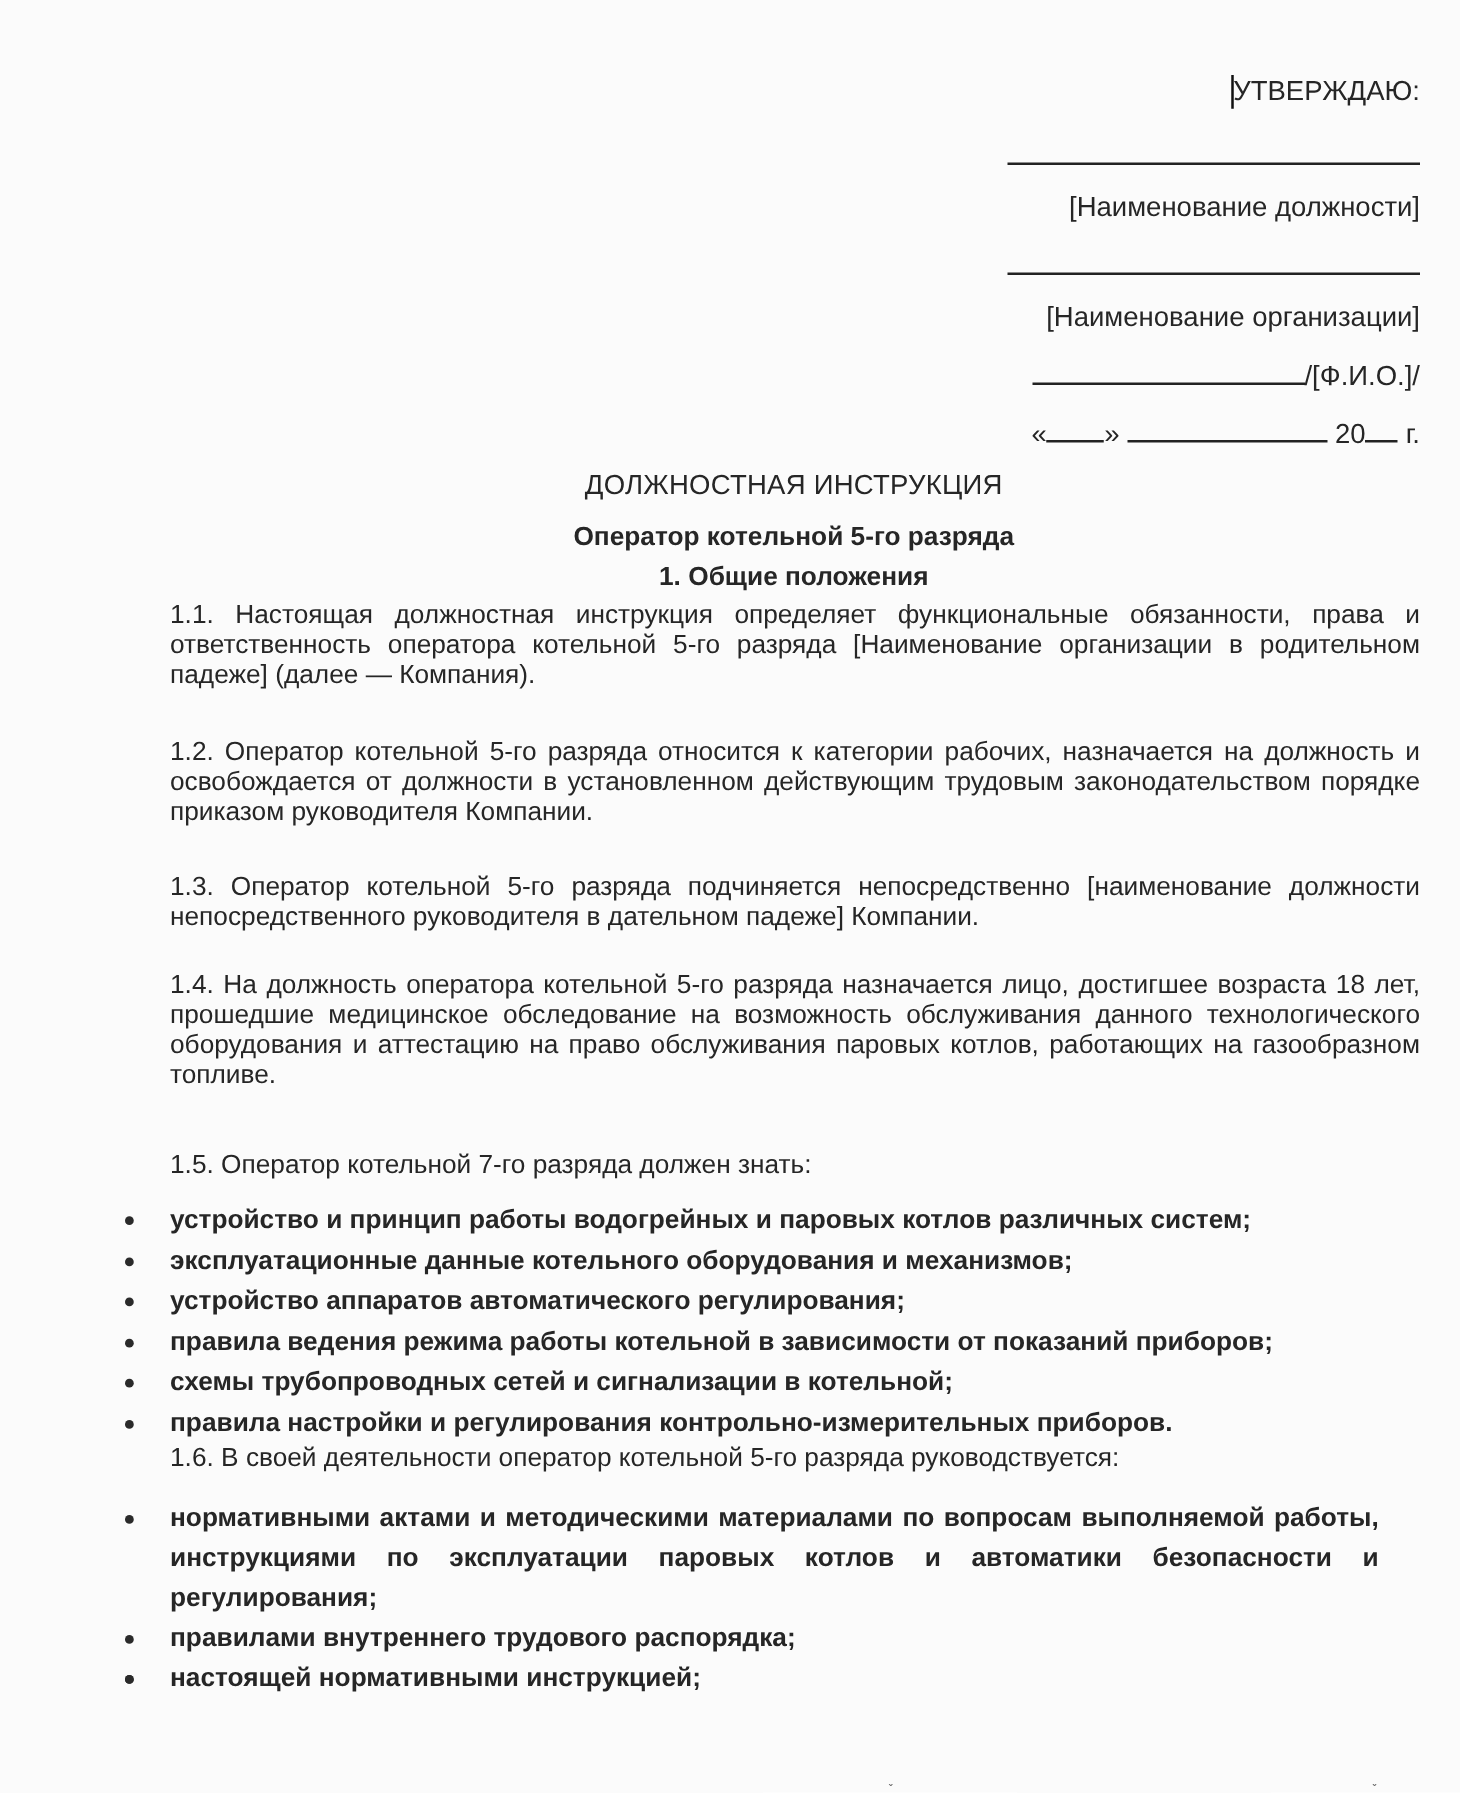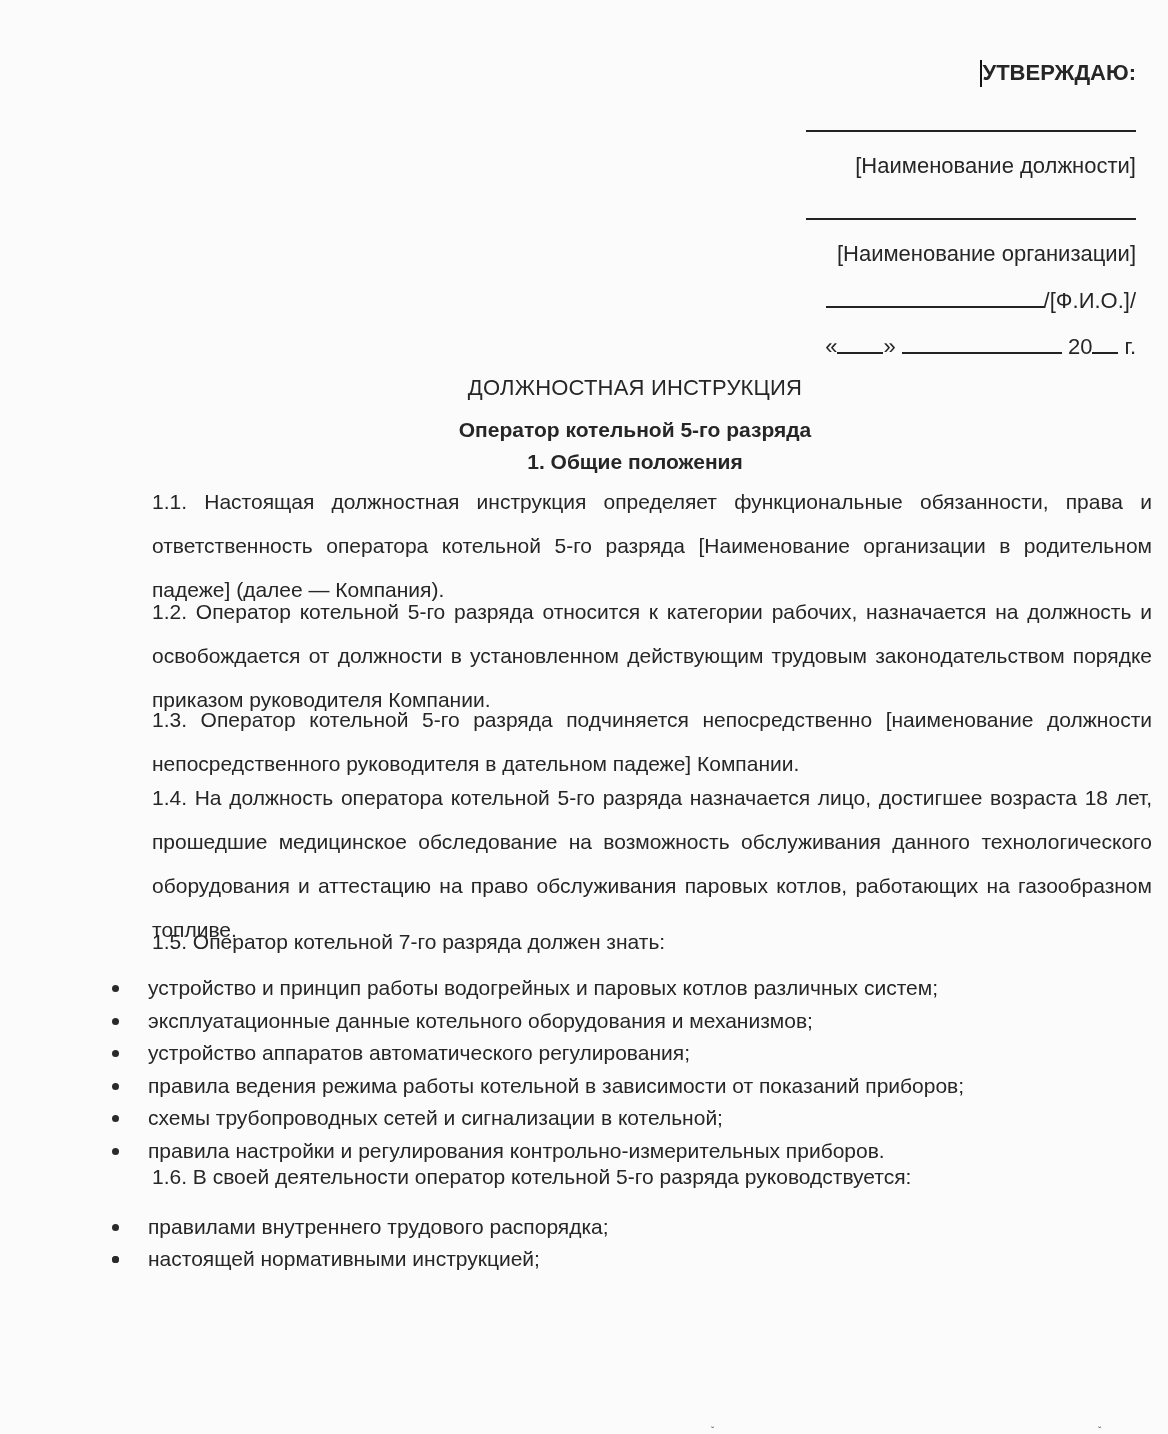--- a/index.html
+++ b/index.html
@@ -48,21 +48,21 @@
       height: 27px;
       background: #111;
     }
     .sig-line {
       display: block;
       margin-left: auto;
       width: 330px;
       border-bottom: 2px solid #222;
       height: 0;
     }
-    .r1 { position: absolute; right: 0; top: 0; font-weight: bold; }
+    .r1 { position: absolute; right: 0; top: 0; }
     .l1 { position: absolute; right: 0; top: 72px; }
     .r2 { position: absolute; right: 0; top: 93px; }
     .l2 { position: absolute; right: 0; top: 160px; }
     .r3 { position: absolute; right: 0; top: 181px; text-align: right; }
     .r4 { position: absolute; right: 0; top: 228px; }
     .r5 { position: absolute; right: 0; top: 274px; }
     .blank {
       display: inline-block;
       border-bottom: 2px solid #222;
       height: 20px;
@@ -101,44 +101,44 @@
       font-size: 21px;
       font-weight: bold;
     }
 
     
     .body {
       position: absolute;
       left: 136px;
       width: 1000px;
       font-size: 21px;
-      line-height: 44px;
-      margin-left: 16px;
+      line-height: 24px;
     }
     .para {
       text-align: justify;
       text-align-last: left;
       margin: 0;
     }
     .p11 { top: 480px; }
     .p12 { top: 590px; }
     .p13 { top: 698px; }
     .p14 { top: 776px; }
     .p15 { top: 920px; }
     .p16 { top: 1155px; }
 
     
     .blist {
       position: absolute;
       left: 96px;
       width: 1010px;
-      margin: 12px;
+      margin: 0;
       padding: 0;
       list-style: none;
       font-size: 21px;
+      font-weight: bold;
     }
     .blist li {
       position: relative;
       padding-left: 40px;
       text-align: justify;
       text-align-last: left;
     }
     .blist .dot {
       position: absolute;
       left: 4px;
@@ -217,20 +217,21 @@
     <li><span class="dot"></span><span>правила ведения режима работы котельной в зависимости от показаний приборов;</span></li>
     <li><span class="dot"></span><span>схемы трубопроводных сетей и сигнализации в котельной;</span></li>
     <li><span class="dot"></span><span>правила настройки и регулирования контрольно-измерительных приборов.</span></li>
   </ul>
 
   <div class="body p16">
     <p class="para">1.6. В своей деятельности оператор котельной 5-го разряда руководствуется:</p>
   </div>
 
   <ul class="blist list2">
+    <li class="wide"><span class="dot"></span><span>нормативными актами и методическими материалами по вопросам выполняемой работы, инструкциями по эксплуатации паровых котлов и автоматики безопасности и регулирования;</span></li>
     <li class="wide"><span class="dot"></span><span>правилами внутреннего трудового распорядка;</span></li>
     <li class="wide"><span class="dot"></span></li>
     <li class="wide"><span class="dot"></span><span>настоящей нормативными инструкцией;</span></li>
   </ul>
 
   <span class="cutoff cut1">ˇ</span>
   <span class="cutoff cut2">ˇ</span>
 </div>
 
 </body></html>

